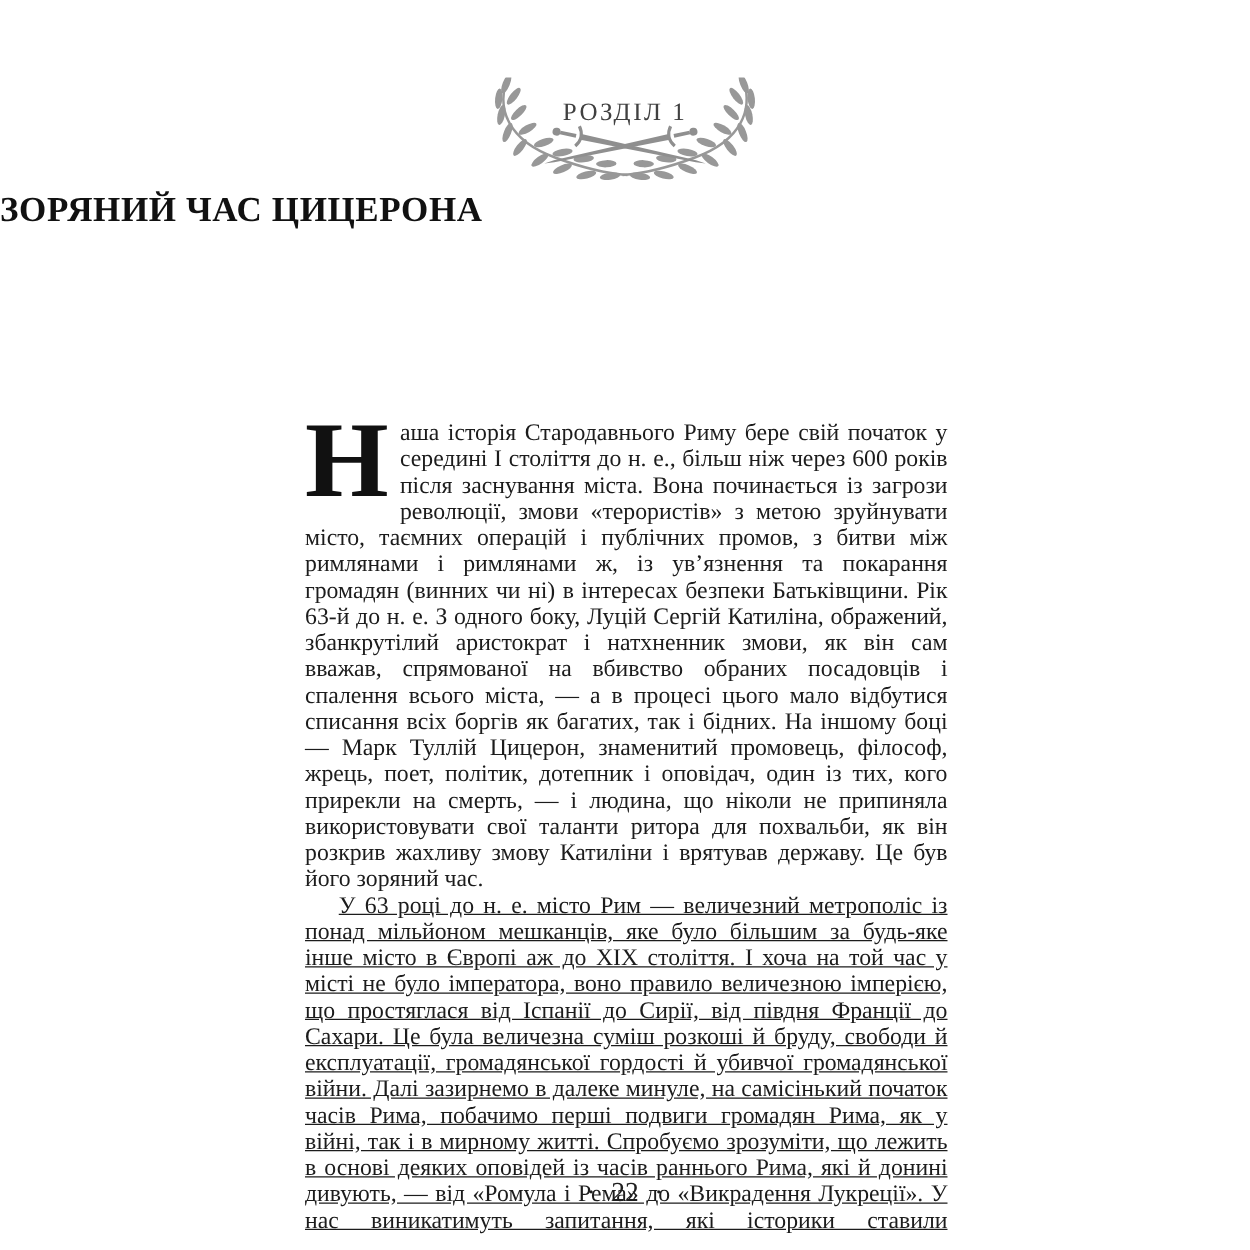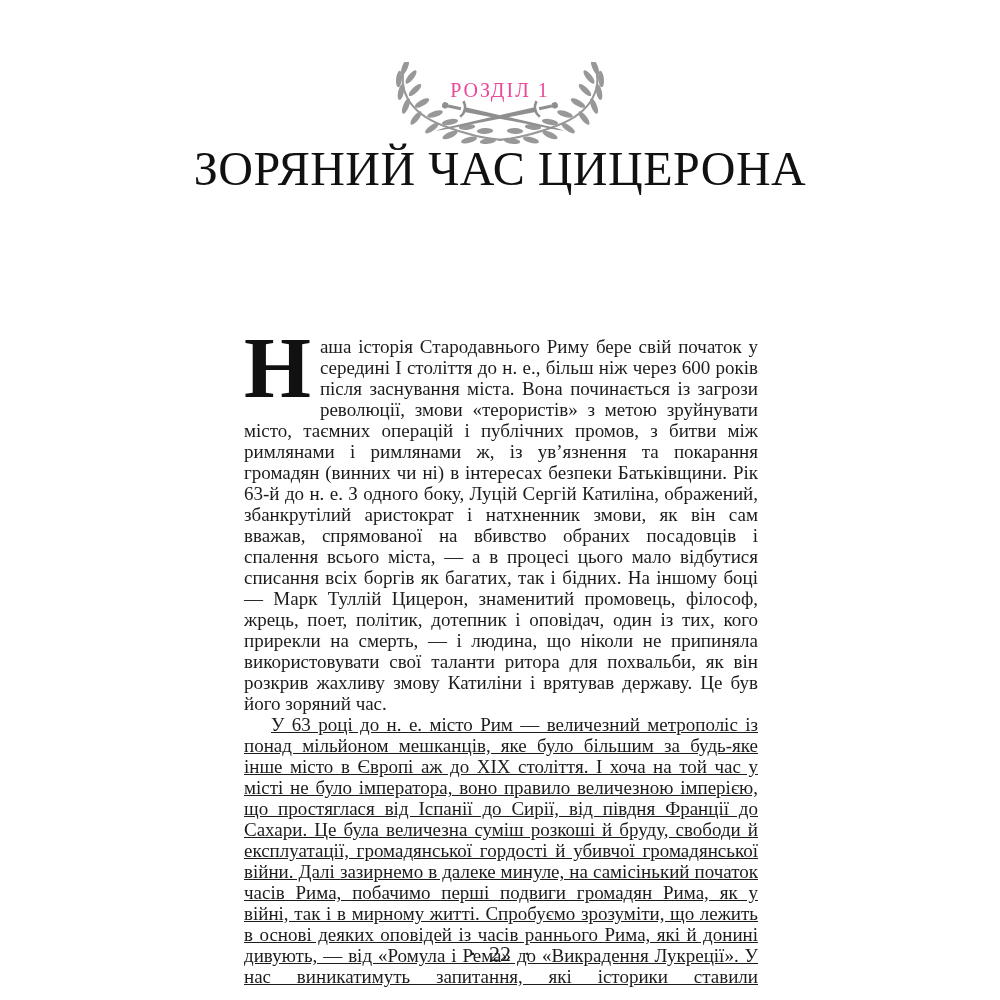--- a/index.html
+++ b/index.html
@@ -25,35 +25,35 @@
   }
   .ornament svg { display: block; position: absolute; top: 0; left: 0; }
   .chapter-label {
     position: absolute;
     top: 17px;
     left: 0;
     width: 100%;
     text-align: center;
     font-size: 20px;
     letter-spacing: 2px;
-    color: #ec4899;
+    color: #404040;
     white-space: nowrap;
   }
 
   
   .title {
     position: absolute;
     top: 149px;
     left: 0;
     width: 100%;
     margin: 0;
-    text-align: center;
-    font-size: 48px;
+    text-align: left;
+    font-size: 28px;
     line-height: 40px;
-    font-weight: normal;
+    font-weight: bold;
     letter-spacing: 0.5px;
     color: #111111;
     white-space: nowrap;
   }
 
   
   .body-text {
     position: absolute;
     top: 336px;
     left: 244px;

